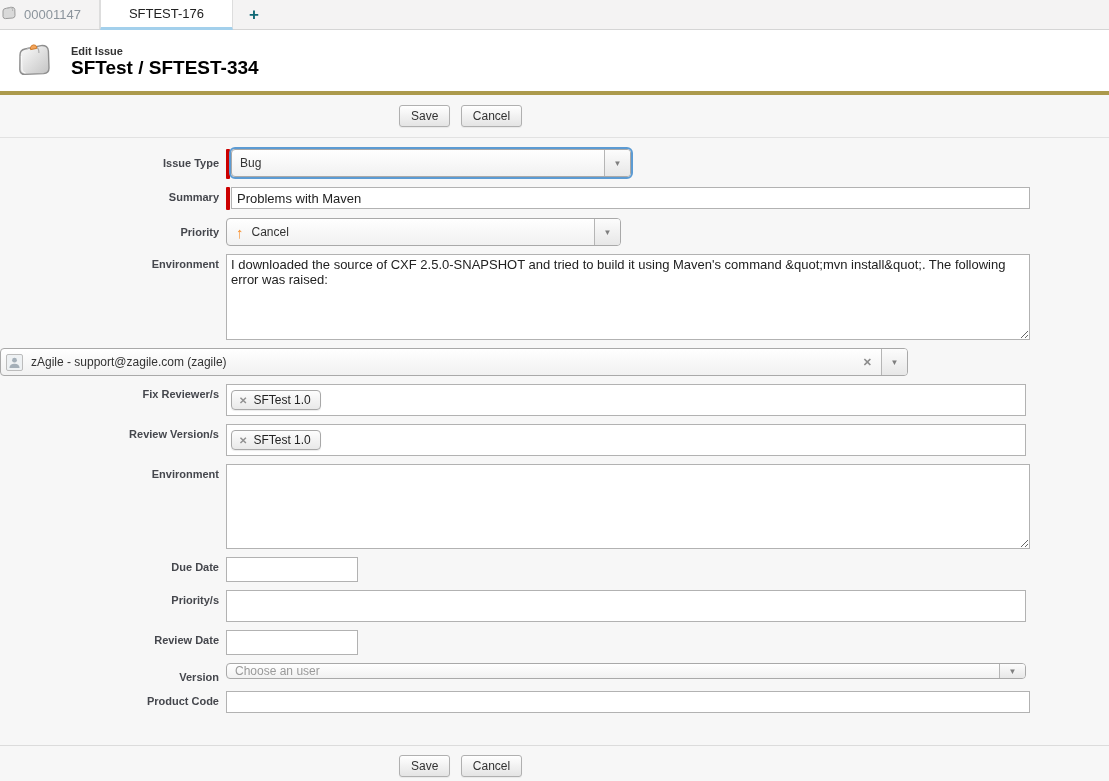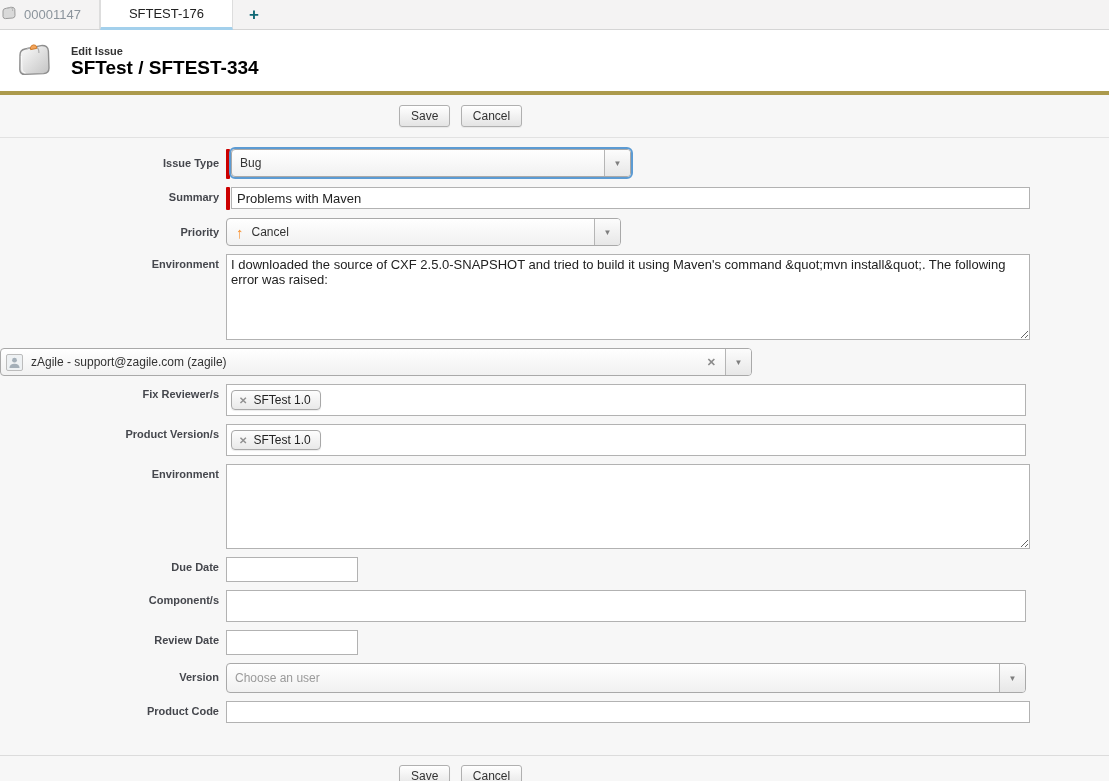--- a/index.html
+++ b/index.html
@@ -151,21 +151,21 @@
 
     <div class="row tight">
       <div class="lbl">Environment</div>
       <div class="fieldarea">
         <textarea class="ta" style="width: 804px; height: 86px;">I downloaded the source of CXF 2.5.0-SNAPSHOT and tried to build it using Maven's command &amp;quot;mvn install&amp;quot;. The following error was raised:</textarea>
       </div>
     </div>
 
     <div class="row">
       <div class="fieldarea">
-        <div class="combobox" style="width:752px">
+        <div class="combobox" style="width:908px">
           <span class="avatar">
             <svg width="13" height="13" viewBox="0 0 13 13">
                 <circle cx="6.5" cy="4.2" r="2.4" fill="#a4afb8"></circle>
                 <path d="M1.4 12 Q1.8 7.8 6.5 7.8 Q11.2 7.8 11.6 12 Z" fill="#a4afb8"></path>
               </svg>
           </span>
           <span class="cb-text">zAgile - support@zagile.com (zagile)</span>
           <span class="cb-x">✕</span>
           <span class="cb-btn">
               <span>▼</span>
@@ -180,21 +180,21 @@
         <div class="tagbox" style="width:800px;height:32px">
           <span class="tag">
             <span class="tag-x">✕</span>
             <span>SFTest 1.0</span>
           </span>
         </div>
       </div>
     </div>
 
     <div class="row tight">
-      <div class="lbl">Product Version/s</div>
+      <div class="lbl">Review Version/s</div>
       <div class="fieldarea">
         <div class="tagbox" style="width:800px;height:32px">
           <span class="tag">
             <span class="tag-x">✕</span>
             <span>SFTest 1.0</span>
           </span>
         </div>
       </div>
     </div>
 
@@ -206,37 +206,37 @@
     </div>
 
     <div class="row tight">
       <div class="lbl">Due Date</div>
       <div class="fieldarea">
         <input class="txt" style="width: 132px; height: 25px;" value="">
       </div>
     </div>
 
     <div class="row tight">
-      <div class="lbl">Component/s</div>
+      <div class="lbl">Priority/s</div>
       <div class="fieldarea">
         <input class="txt" style="width: 800px; height: 32px;" value="">
       </div>
     </div>
 
     <div class="row tight">
       <div class="lbl">Review Date</div>
       <div class="fieldarea">
         <input class="txt" style="width: 132px; height: 25px;" value="">
       </div>
     </div>
 
     <div class="row">
       <div class="lbl">Version</div>
       <div class="fieldarea">
-        <div class="combobox" style="width:800px;height:30px">
+        <div class="combobox" style="width:800px;height:16px">
           <span class="cb-text placeholder">Choose an user</span>
           <span class="cb-btn">
               <span>▼</span>
             </span>
         </div>
       </div>
     </div>
 
     <div class="row tight">
       <div class="lbl">Product Code</div>

